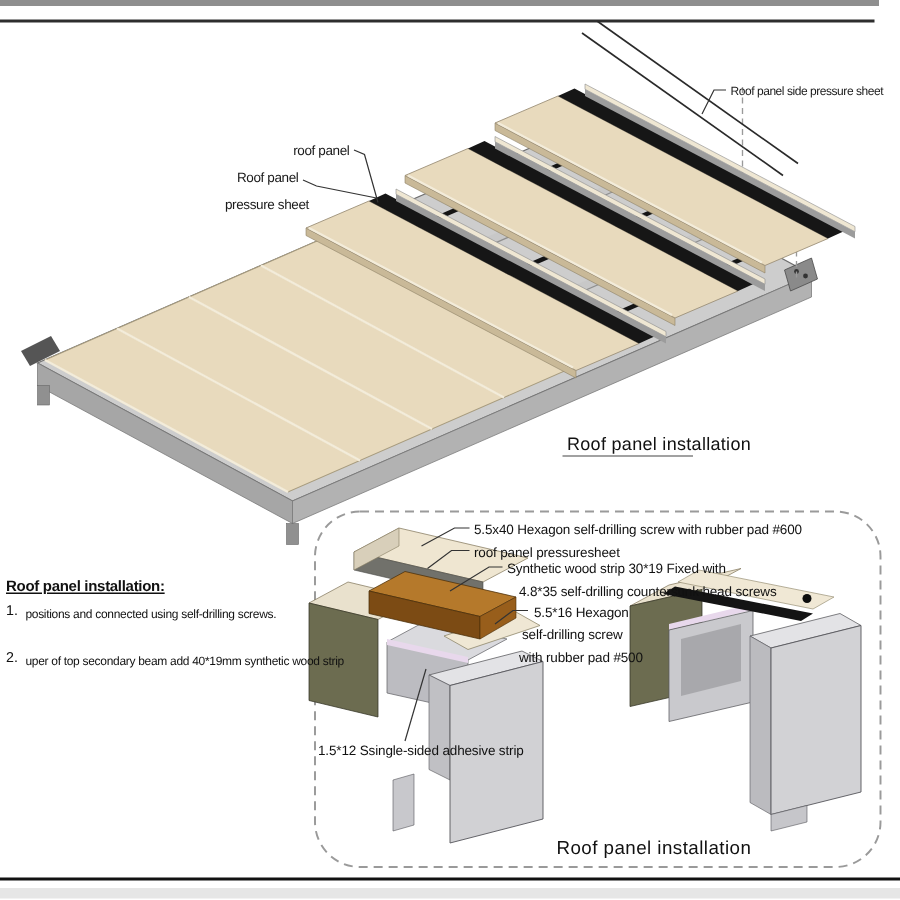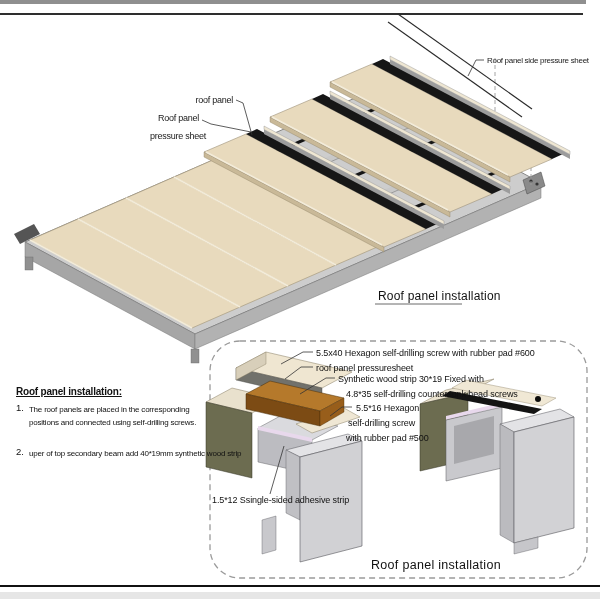--- a/index.html
+++ b/index.html
@@ -14,21 +14,21 @@
   
   .t-lbl{font-family:"Liberation Sans",sans-serif;font-size:9px;letter-spacing:-0.25px;fill:#1a1a1a;}
   .t-side{font-family:"Liberation Sans",sans-serif;font-size:8px;letter-spacing:-0.3px;fill:#1a1a1a;}
   .t-cap{font-family:"Liberation Sans",sans-serif;font-size:12px;letter-spacing:0.2px;fill:#111111;}
   .t-capin{font-family:"Liberation Sans",sans-serif;font-size:12.5px;letter-spacing:0.3px;fill:#111111;}
   .t-co{font-family:"Liberation Sans",sans-serif;font-size:9px;letter-spacing:-0.1px;fill:#111111;}
   .leader{stroke:#333333;stroke-width:0.8;fill:none;}
   .dash{stroke:#9a9a9a;stroke-width:0.9;stroke-dasharray:4 3;fill:none;}
 
   
-  .notes{position:absolute;left:4px;top:386px;width:220px;color:#111;margin-left:12px;}
+  .notes{position:absolute;left:4px;top:386px;width:220px;color:#111;}
   .notes-heading{font-size:10px;font-weight:bold;text-decoration:underline;letter-spacing:-0.2px;}
   .note-item{display:flex;gap:5px;margin-top:6px;}
   .note-item.second{margin-top:18px;}
   .note-num{font-size:9.5px;line-height:10px;flex:0 0 auto;}
   .note-lines{font-size:8px;letter-spacing:-0.2px;line-height:13px;white-space:nowrap;}
 </style>
 </head>
 <body>
 
 <div class="page">
@@ -177,21 +177,20 @@
 
       <text class="t-capin" x="371" y="569">Roof panel installation</text>
     </g>
   </svg>
 
   <div class="notes">
     <div class="notes-heading">Roof panel installation:</div>
     <div class="note-item">
       <span class="note-num">1.</span>
       <span class="note-lines">
-        <div>The roof panels are placed in the corresponding</div>
         <div>positions and connected using self-drilling screws.</div>
       </span>
     </div>
     <div class="note-item second">
       <span class="note-num">2.</span>
       <span class="note-lines">uper of top secondary beam add 40*19mm synthetic wood strip</span>
     </div>
   </div>
 
   <div class="bottom-rule"></div>

